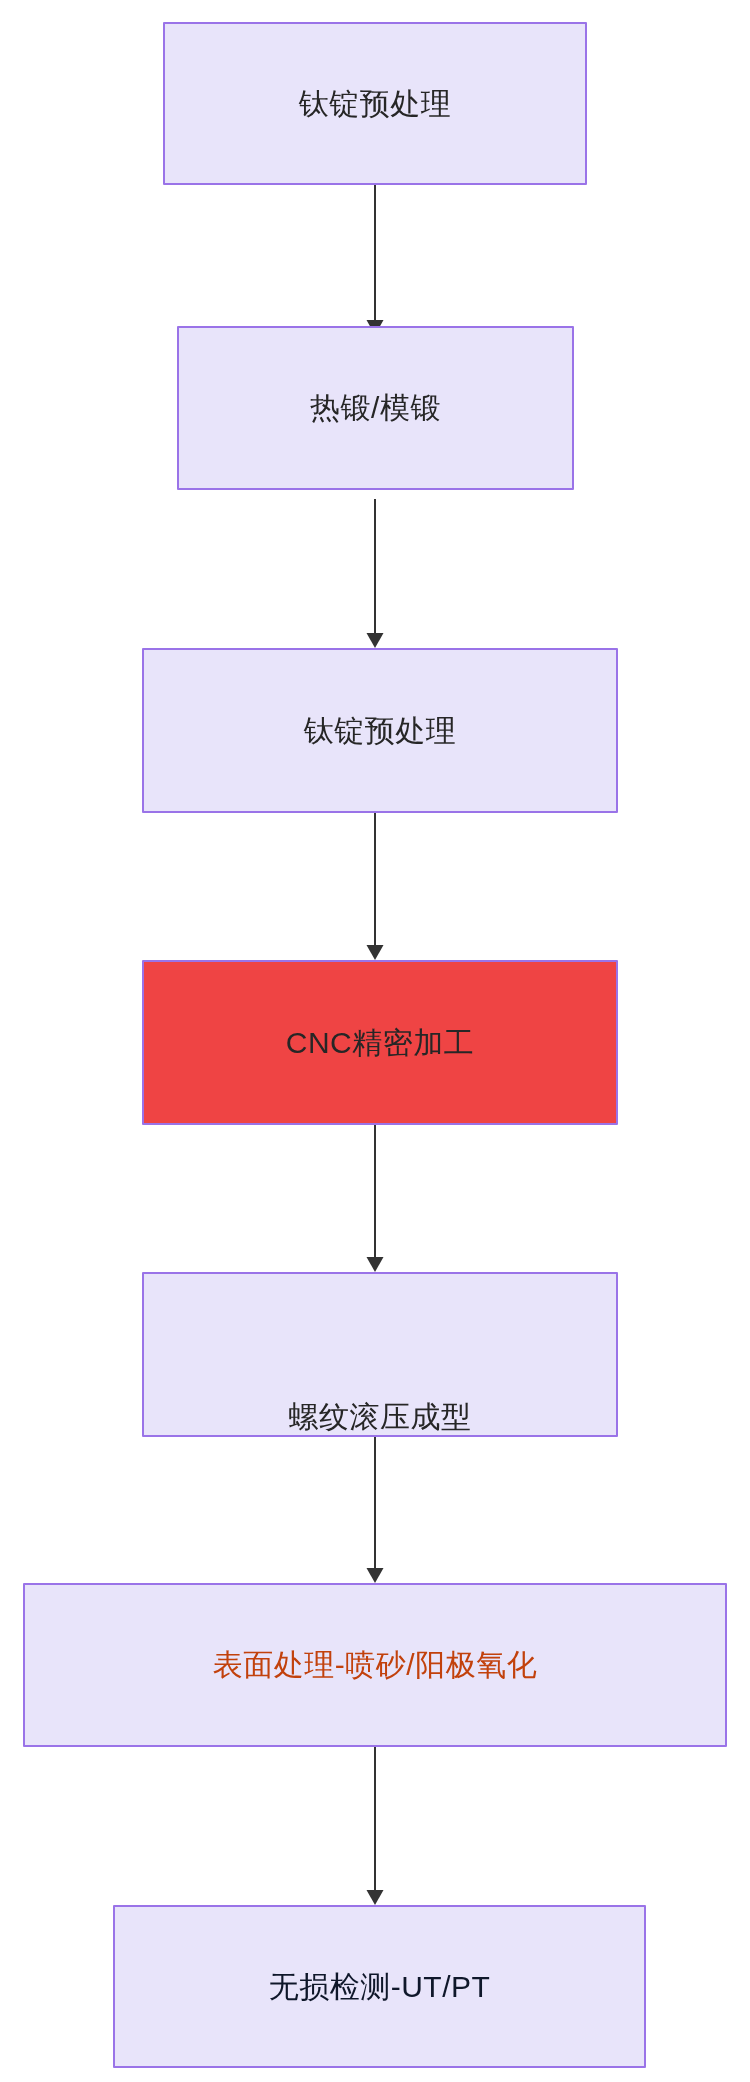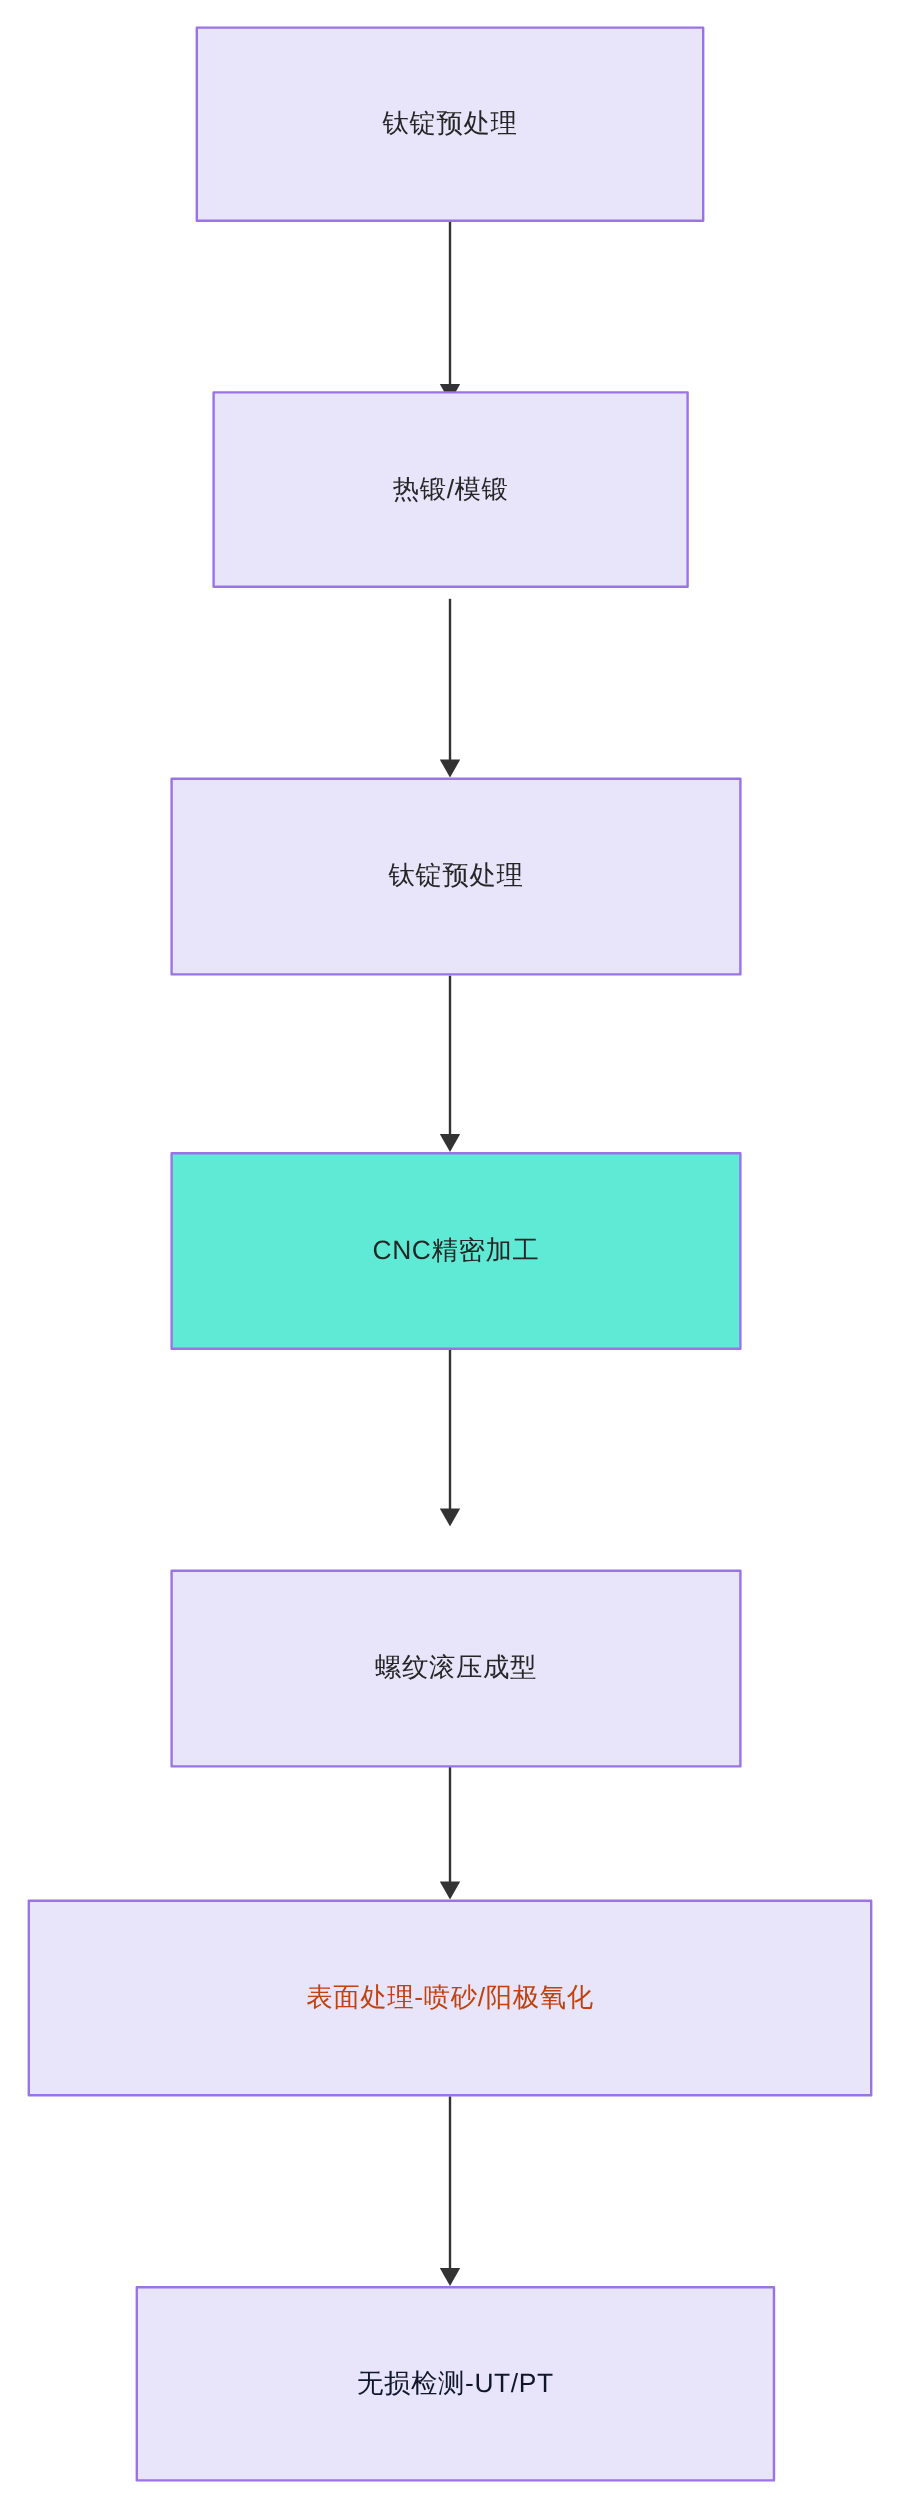--- a/index.html
+++ b/index.html
@@ -23,21 +23,21 @@
   .node {
     position: absolute;
     box-sizing: border-box;
     background: #E8E4FA;
     border: 2px solid #9A73E8;
     border-radius: 1px;
     display: flex;
     align-items: center;
     justify-content: center;
     color: #262626;
-    font-size: 22px;
+    font-size: 30px;
     font-weight: 400;
     letter-spacing: 0.5px;
     line-height: 1.2;
     white-space: nowrap;
   }
   .node-label {
     display: block;
   }
   .edge {
     position: absolute;
@@ -91,24 +91,24 @@
 
   <div class="node" style="left: 163px; top: 22px; width: 424px; height: 163px; background: rgb(232, 228, 250); border-color: rgb(154, 115, 232); color: rgb(38, 38, 38);">
     <span class="node-label">钛锭预处理</span>
   </div>
   <div class="node" style="left: 177px; top: 326px; width: 397px; height: 164px; background: rgb(232, 228, 250); border-color: rgb(154, 115, 232); color: rgb(38, 38, 38);">
     <span class="node-label">热锻/模锻</span>
   </div>
   <div class="node" style="left: 142px; top: 648px; width: 476px; height: 165px; background: rgb(232, 228, 250); border-color: rgb(154, 115, 232); color: rgb(38, 38, 38);">
     <span class="node-label">钛锭预处理</span>
   </div>
-  <div class="node" style="left: 142px; top: 960px; width: 476px; height: 165px; background: #5eead4; border-color: rgb(154, 115, 232); color: rgb(38, 38, 38);">
+  <div class="node" style="left: 142px; top: 960px; width: 476px; height: 165px; background: #ef4444; border-color: rgb(154, 115, 232); color: rgb(38, 38, 38);">
     <span class="node-label">CNC精密加工</span>
   </div>
-  <div class="node" style="left: 142px; top: 1308px; width: 476px; height: 165px; background: rgb(232, 228, 250); border-color: rgb(154, 115, 232); color: rgb(38, 38, 38);">
+  <div class="node" style="left: 142px; top: 1272px; width: 476px; height: 165px; background: rgb(232, 228, 250); border-color: rgb(154, 115, 232); color: rgb(38, 38, 38); align-items: flex-end;">
     <span class="node-label">螺纹滚压成型</span>
   </div>
   <div class="node" style="left: 23px; top: 1583px; width: 704px; height: 164px; background: rgb(232, 228, 250); border-color: rgb(154, 115, 232); color: #c2410c;">
     <span class="node-label">表面处理-喷砂/阳极氧化</span>
   </div>
   <div class="node" style="left: 113px; top: 1905px; width: 533px; height: 163px; background: rgb(232, 228, 250); border-color: rgb(154, 115, 232); color: #0f172a;">
     <span class="node-label">无损检测-UT/PT</span>
   </div>
 
 </div>

